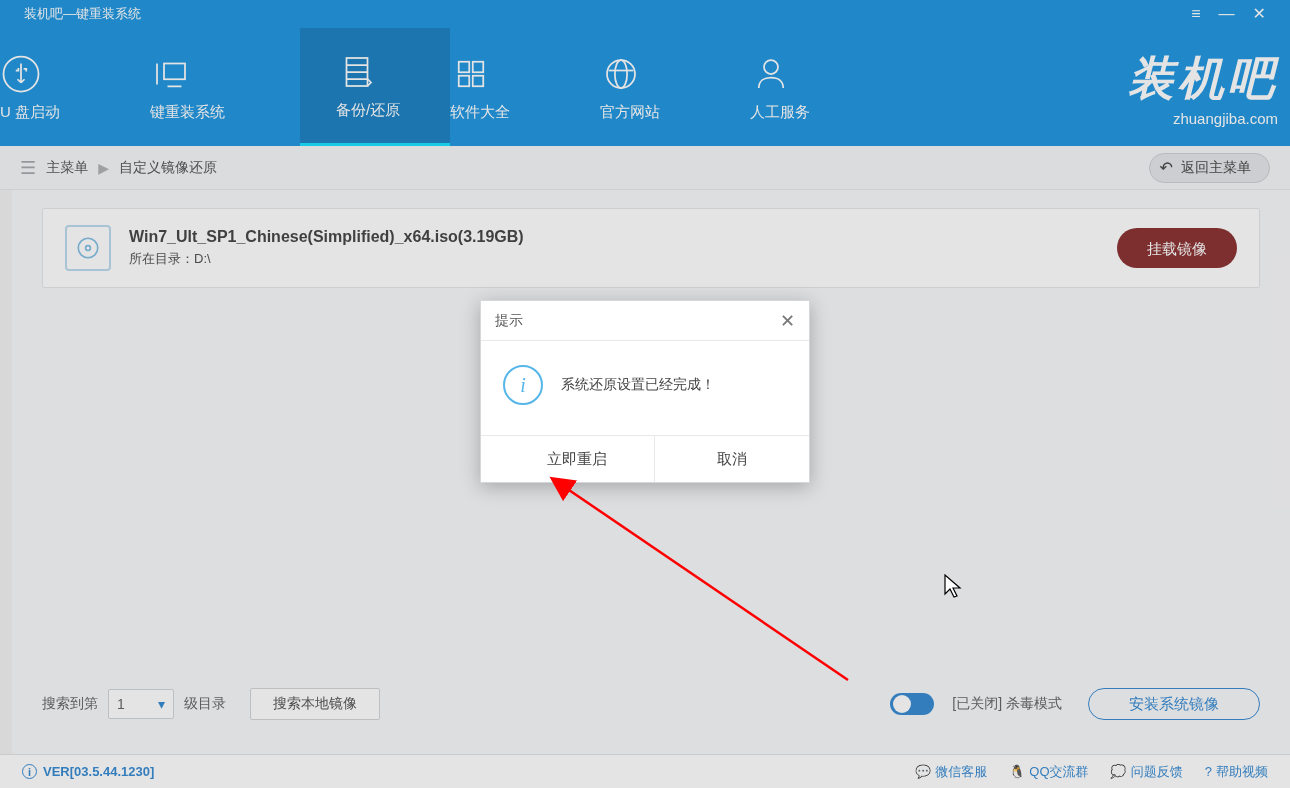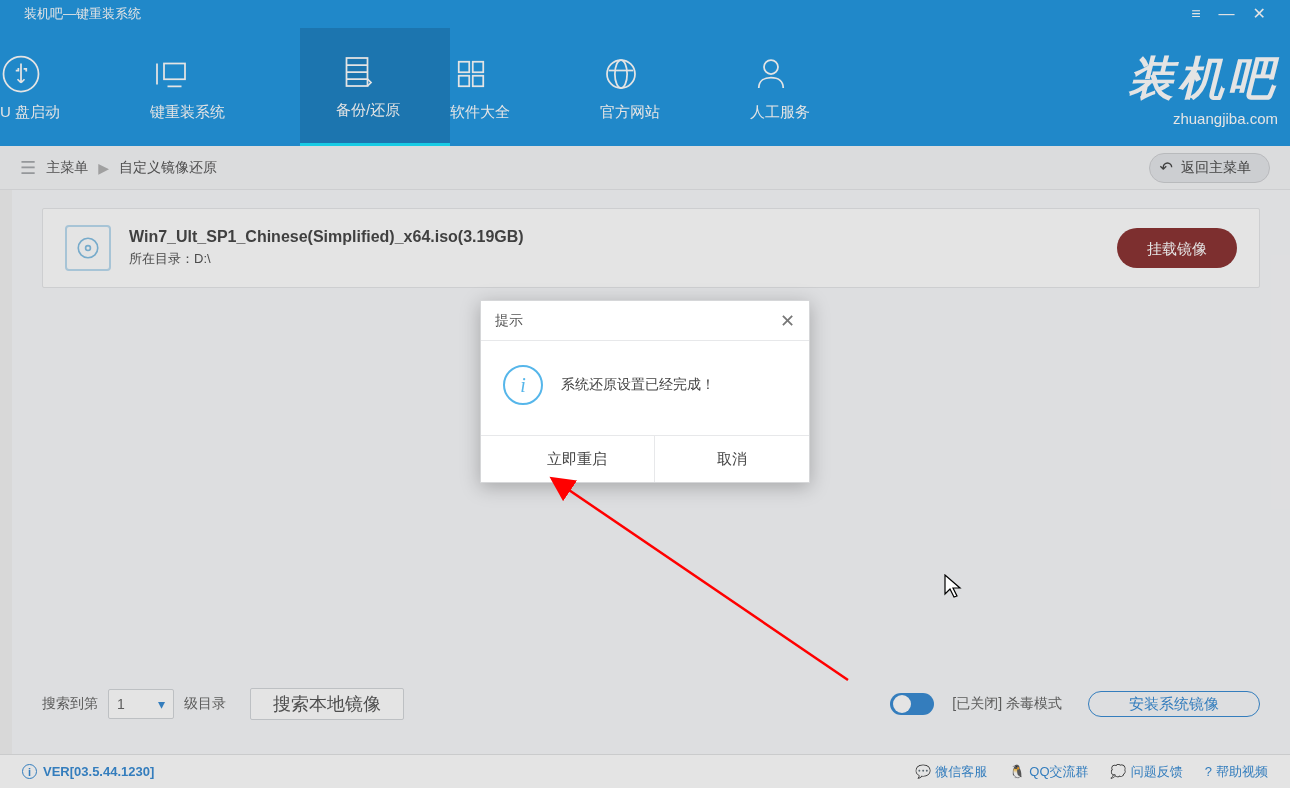--- a/index.html
+++ b/index.html
@@ -28,24 +28,24 @@
     .file-card { border: 1px solid #e3e4e6; border-radius: 2px; padding: 16px 22px; display: flex; align-items: center; background: #fff; }
     .file-icon { width: 46px; height: 46px; border: 2px solid #b3d7ee; border-radius: 4px; display: flex; align-items: center; justify-content: center; margin-right: 18px; }
     .file-icon svg { width: 26px; height: 26px; }
     .file-meta .fname { color: #333; font-weight: 600; font-size: 16px; }
     .file-meta .fpath { color: #404040; font-size: 13px; margin-top: 4px; }
     .mount-btn { margin-left: auto; background: #7f1d1d; color: #fff; border: none; border-radius: 20px; height: 40px; padding: 12px 30px; font-size: 15px; cursor: pointer; }
 
     
     .bottom-actions { position: absolute; left: 30px; right: 30px; top: 498px; display: flex; align-items: center; gap: 10px; font-size: 14px; color: #555; }
     .dir-select { width: 66px; height: 30px; border: 1px solid #cfd2d6; background: #fff; display: flex; align-items: center; padding: 0 8px; border-radius: 2px; cursor: pointer; justify-content: space-between; }
-    .search-local-btn { height: 32px; padding: 0 22px; border: 1px solid #cfd2d6; background: #fff; border-radius: 2px; cursor: pointer; font-size: 18px; color: #444; }
+    .search-local-btn { height: 32px; padding: 0 22px; border: 1px solid #cfd2d6; background: #fff; border-radius: 2px; cursor: pointer; font-size: 14px; color: #444; }
     .toggle { width: 44px; height: 22px; border-radius: 11px; background: #237fcf; position: relative; cursor: pointer; }
     .toggle::after { content: ""; position: absolute; left: 3px; top: 2px; width: 18px; height: 18px; background: #fff; border-radius: 50%; }
-    .install-btn { height: 26px; padding: 0 40px; border: 1px solid #237fcf; background: transparent; color: #237fcf; border-radius: 20px; font-size: 15px; cursor: pointer; }
+    .install-btn { height: 32px; padding: 0 40px; border: 1px solid #237fcf; background: transparent; color: #237fcf; border-radius: 20px; font-size: 15px; cursor: pointer; }
 
     
     .status-bar { position: absolute; bottom: 0; left: 0; right: 0; height: 34px; border-top: 1px solid #dfe0e2; background: #ffffff; display: flex; align-items: center; padding: 0 22px; gap: 24px; font-size: 13px; color: #237fcf; }
     .status-bar .ver { color: #237fcf; font-weight: 600; display: flex; align-items: center; gap: 6px; }
     .status-bar .right { margin-left: auto; display: flex; gap: 22px; }
     .status-bar .right a { color: #237fcf; display: flex; align-items: center; gap: 4px; cursor: pointer; }
 
     
     .overlay { position: absolute; inset: 0; background: rgba(120,120,120,0.2); display: flex; align-items: flex-start; justify-content: center; }
     .modal { width: 330px; background: #fff; border: 1px solid #d6d7d9; box-shadow: 0 4px 18px rgba(0,0,0,0.25); margin-top: 300px; }

